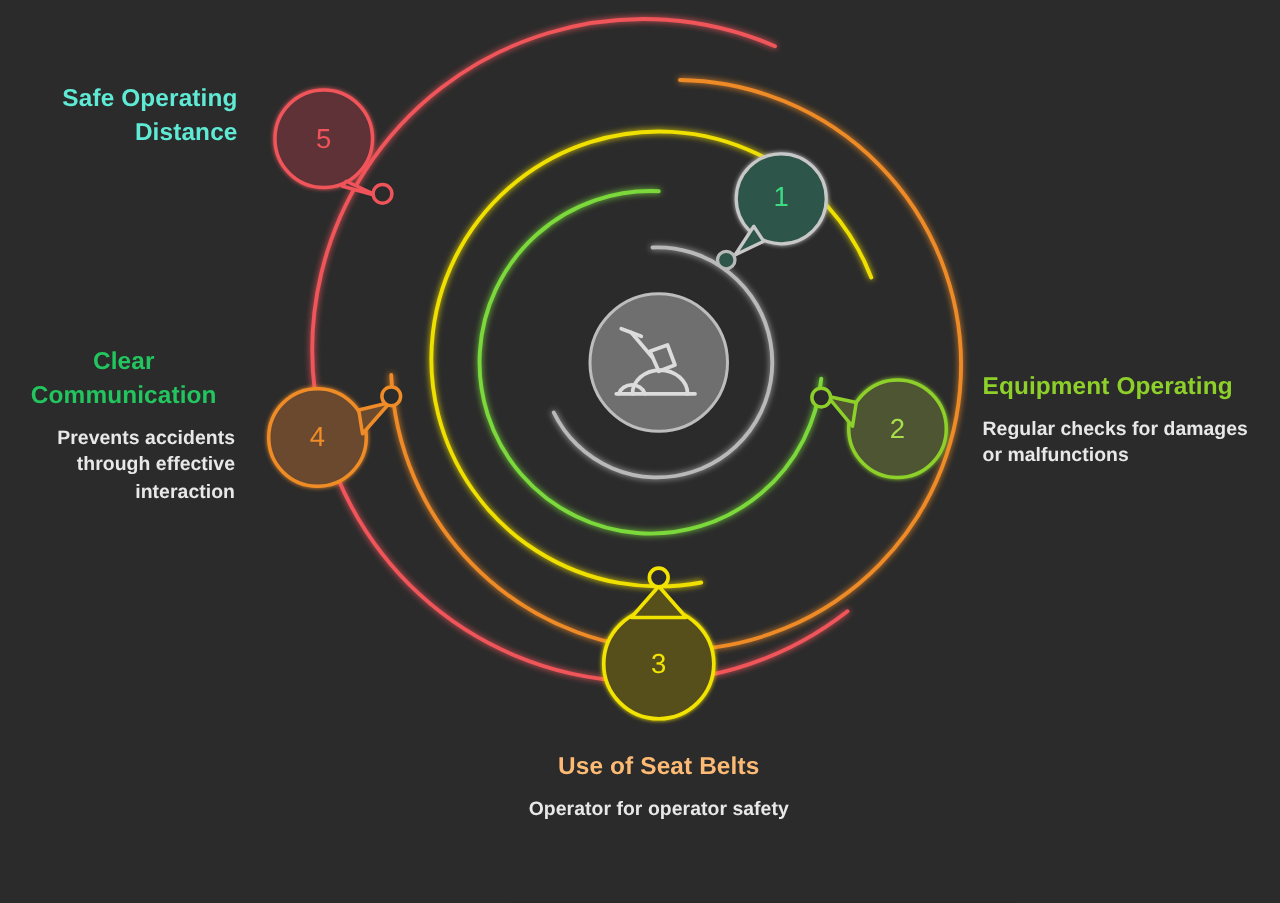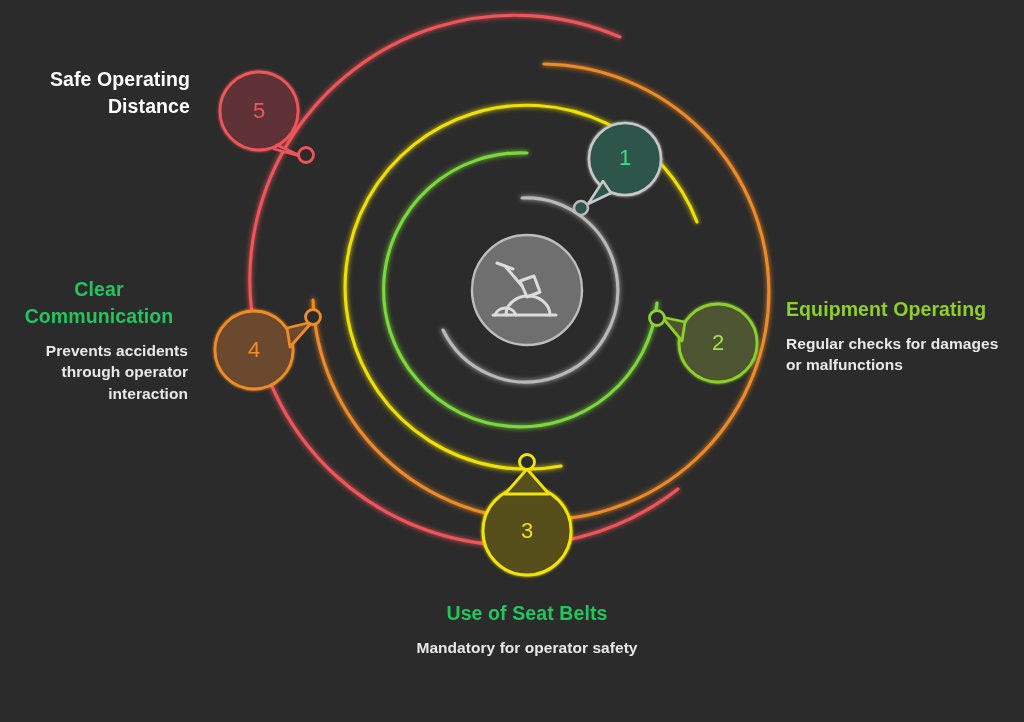--- a/index.html
+++ b/index.html
@@ -158,26 +158,26 @@
   <div class="bubble-num" style="left:235px; top:337px; width:38px; color:#f08c28;">4</div>
   <div class="bubble-num" style="left:240px; top:98px; width:38px; color:#f0545a;">5</div>
 
 
   <div class="label-block lb-right" id="label-equipment-inspection">
     <div class="label-title" style="color:#8ed02a;">Equipment Operating</div>
     <div class="label-desc">Regular checks for damages or malfunctions</div>
   </div>
 
   <div class="label-block lb-center" id="label-seat-belts">
-    <div class="label-title" style="color:#22c55e;">Use of Seat Belts</div>
-    <div class="label-desc">Mandatory for operator safety</div>
+    <div class="label-title" style="color:#fdba74;">Use of Seat Belts</div>
+    <div class="label-desc">Operator for operator safety</div>
   </div>
 
   <div class="label-block lb-left" id="label-clear-communication">
     <div class="label-title" style="color:#22c55e;text-align:center;">Clear Communication</div>
-    <div class="label-desc">Prevents accidents through operator interaction</div>
+    <div class="label-desc">Prevents accidents through effective interaction</div>
   </div>
 
   <div class="label-block lb-left" id="label-safe-distance">
-    <div class="label-title" style="color:#ffffff;">Safe Operating Distance</div>
+    <div class="label-title" style="color:#5eead4;">Safe Operating Distance</div>
   </div>
 
 </div>
 
 </body></html>

